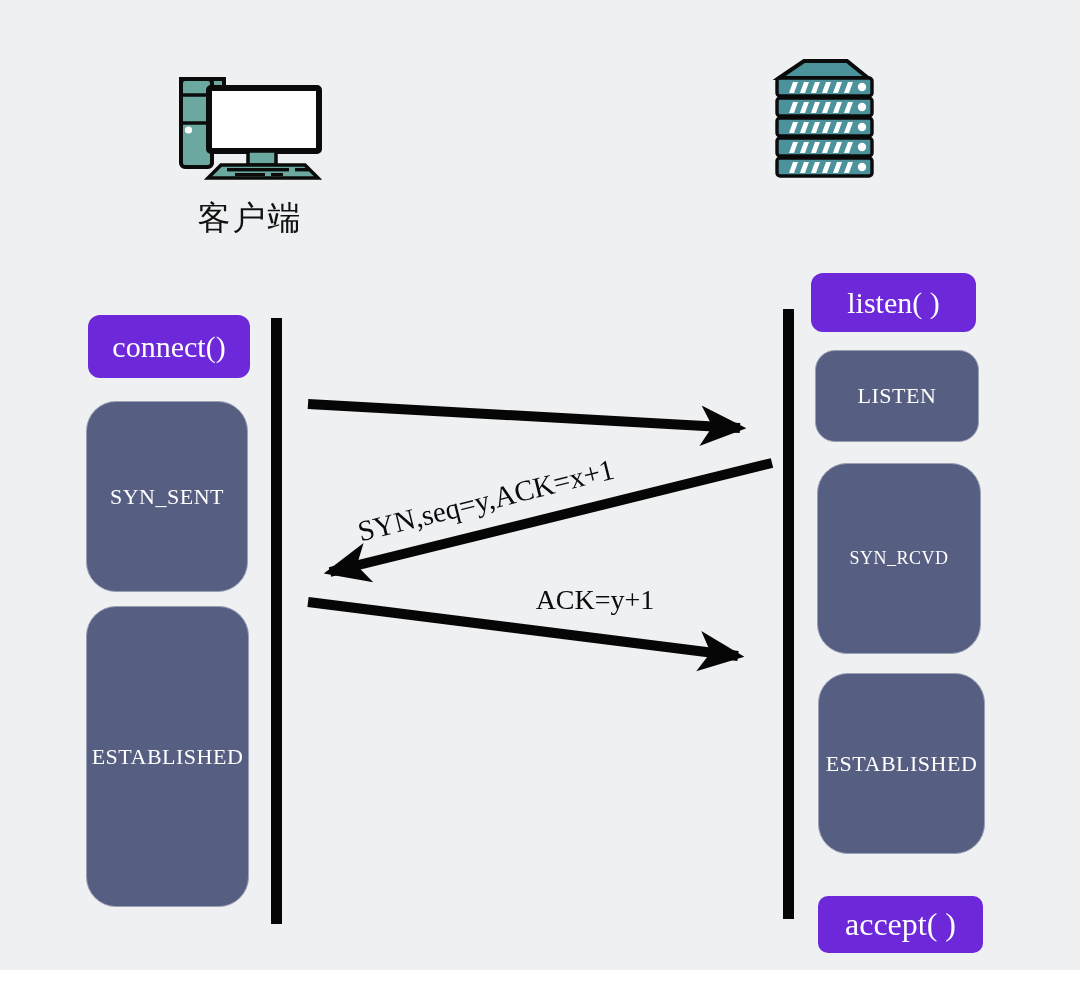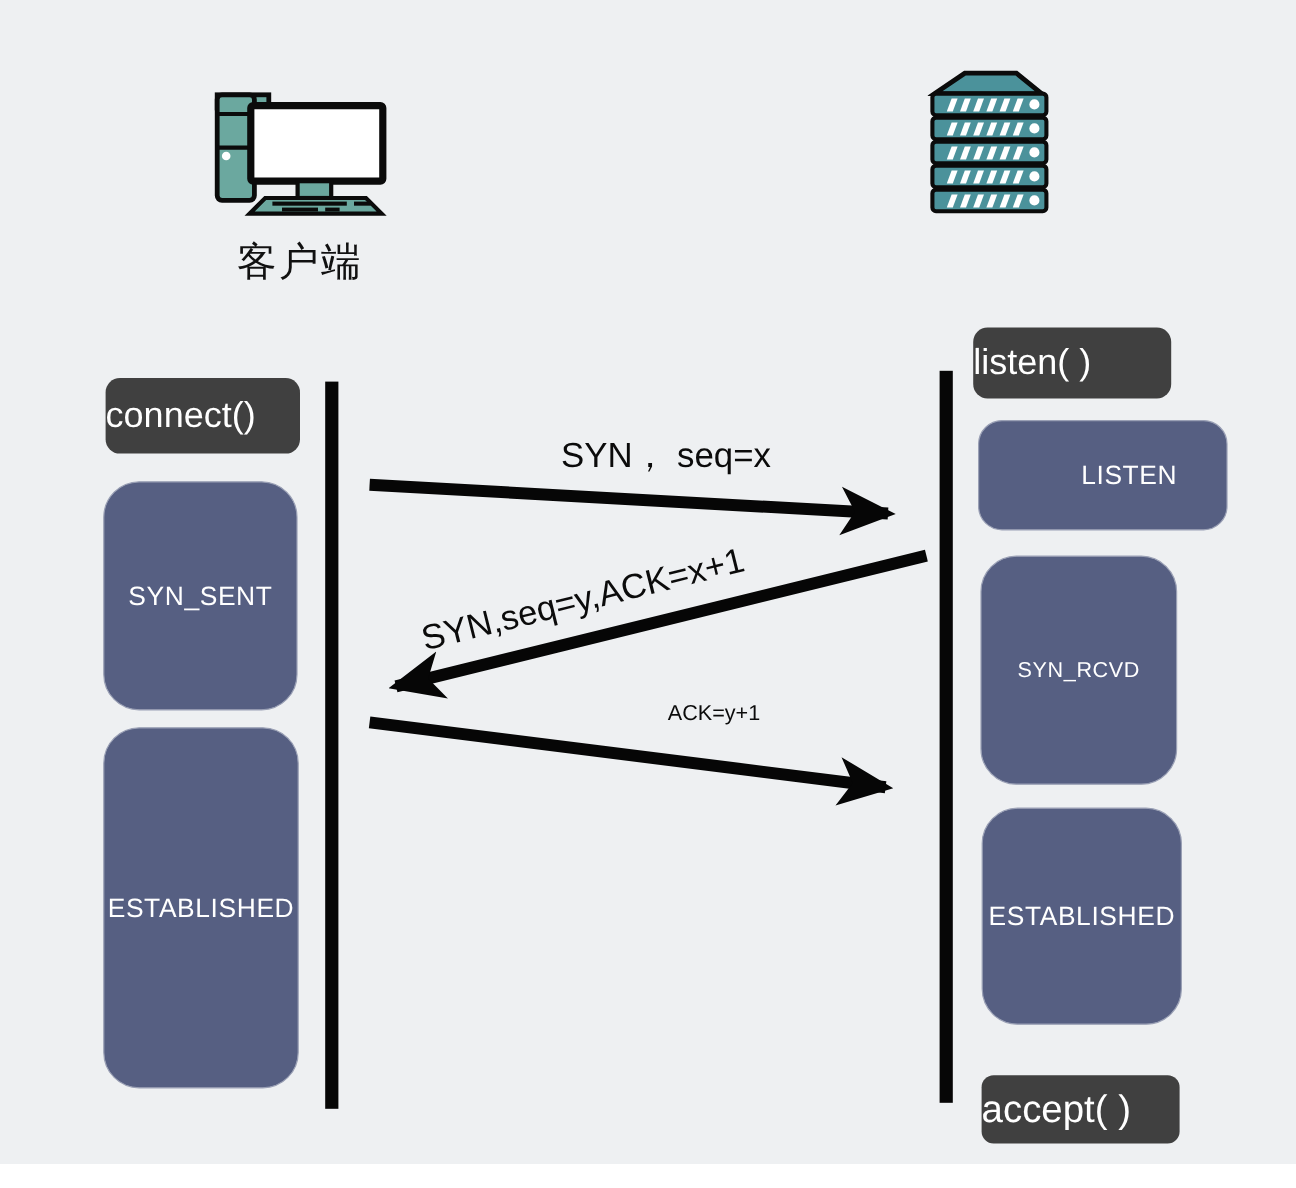--- a/index.html
+++ b/index.html
@@ -1,32 +1,32 @@
 <!DOCTYPE html>
 <html><head>
 <meta charset="utf-8">
 <style>
   html,body{margin:0;padding:0;}
   .canvas{
     position:relative;
     width:1080px;height:970px;
     background:#eef0f2;
-    font-family:Liberation Sans, sans-serif;
+    font-family:Liberation Serif, serif;
     overflow:hidden;
   }
   .abs{position:absolute;}
   .actor-label{
     color:#111;font-size:33px;letter-spacing:2px;
     text-align:center;
   }
   .lifeline{background:#060606;}
   .call-btn{
-    background:#404040;color:#fff;
+    background:#6d28d9;color:#fff;
     border-radius:12px;
-    display:flex;align-items:center;
+    display:flex;align-items:center;justify-content:center;
     font-size:30px;
   }
   .state-box{
     background:#565f82;color:#fff;
     border-radius:30px;
     display:flex;align-items:center;justify-content:center;
     font-size:22px;letter-spacing:0.5px;
     border:1px solid #9aa0b5;
   }
   .state-box.small{border-radius:20px;}
@@ -98,21 +98,21 @@
   <div class="abs state-box" style="left:86px;top:401px;width:160px;height:189px;">
     <span>SYN_SENT</span>
   </div>
   <div class="abs state-box" style="left:86px;top:606px;width:161px;height:299px;">
     <span>ESTABLISHED</span>
   </div>
 
   <div class="abs call-btn" style="left:811px;top:273px;width:165px;height:59px;">
     <span>listen( )</span>
   </div>
-  <div class="abs state-box small" style="left:815px;top:350px;width:162px;height:90px;padding-left:44px;">
+  <div class="abs state-box small" style="left:815px;top:350px;width:162px;height:90px;">
     <span>LISTEN</span>
   </div>
   <div class="abs state-box" style="left:817px;top:463px;width:162px;height:189px;font-size:18px;">
     <span>SYN_RCVD</span>
   </div>
   <div class="abs state-box" style="left:818px;top:673px;width:165px;height:179px;">
     <span>ESTABLISHED</span>
   </div>
   <div class="abs call-btn" style="left:818px;top:896px;width:165px;height:57px;border-radius:10px;font-size:32px;">
     <span>accept( )</span>
@@ -122,17 +122,16 @@
     <defs>
       <marker id="ah" viewBox="0 0 10 10" refX="8.6" refY="5" markerWidth="4.6" markerHeight="4.6" orient="auto-start-reverse">
         <path d="M0,0.6 L10,5 L0,9.4 L2.6,5 z" fill="#060606"></path>
       </marker>
     </defs>
     <line x1="308" y1="404" x2="740" y2="428" stroke="#060606" stroke-width="10" marker-end="url(#ah)"></line>
     <line x1="772" y1="463" x2="330" y2="572" stroke="#060606" stroke-width="10" marker-end="url(#ah)"></line>
     <line x1="308" y1="602" x2="738" y2="656" stroke="#060606" stroke-width="10" marker-end="url(#ah)"></line>
   </svg>
 
-  <div class="abs msg-label" style="left:405px;top:360px;width:300px;">SYN， seq=x</div>
   <div class="abs msg-label" style="left:336px;top:484px;width:300px;transform:rotate(-14deg);">SYN,seq=y,ACK=x+1</div>
-  <div class="abs msg-label" style="left:495px;top:584px;width:200px;font-size:18px;">ACK=y+1</div>
+  <div class="abs msg-label" style="left:495px;top:584px;width:200px;font-size:28px;">ACK=y+1</div>
 
 </div>
 
 </body></html>

